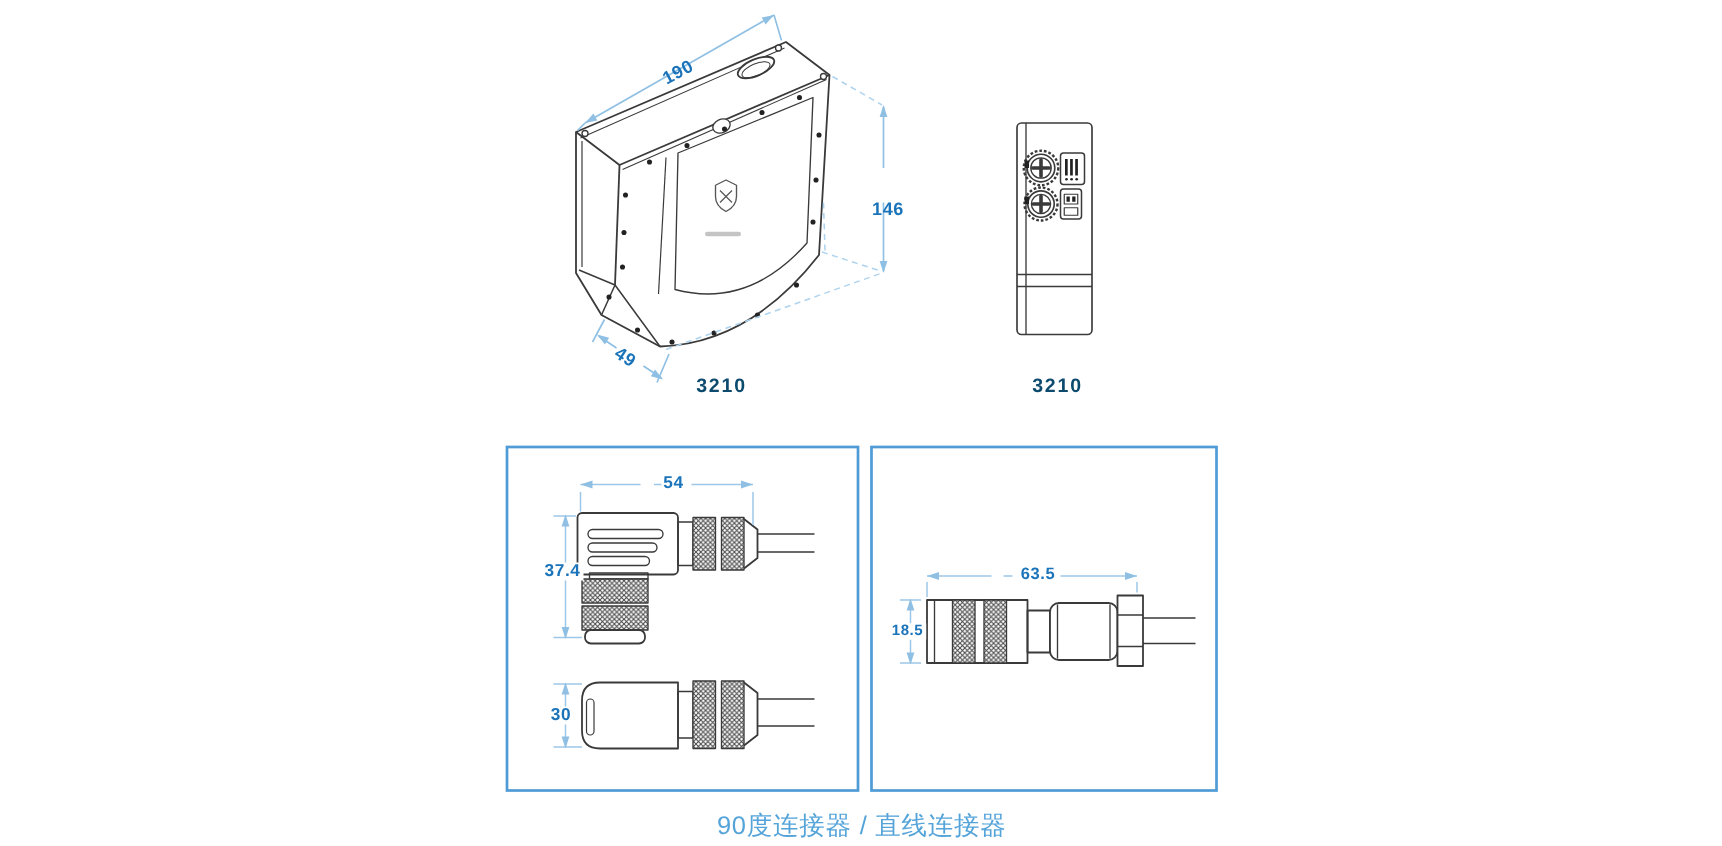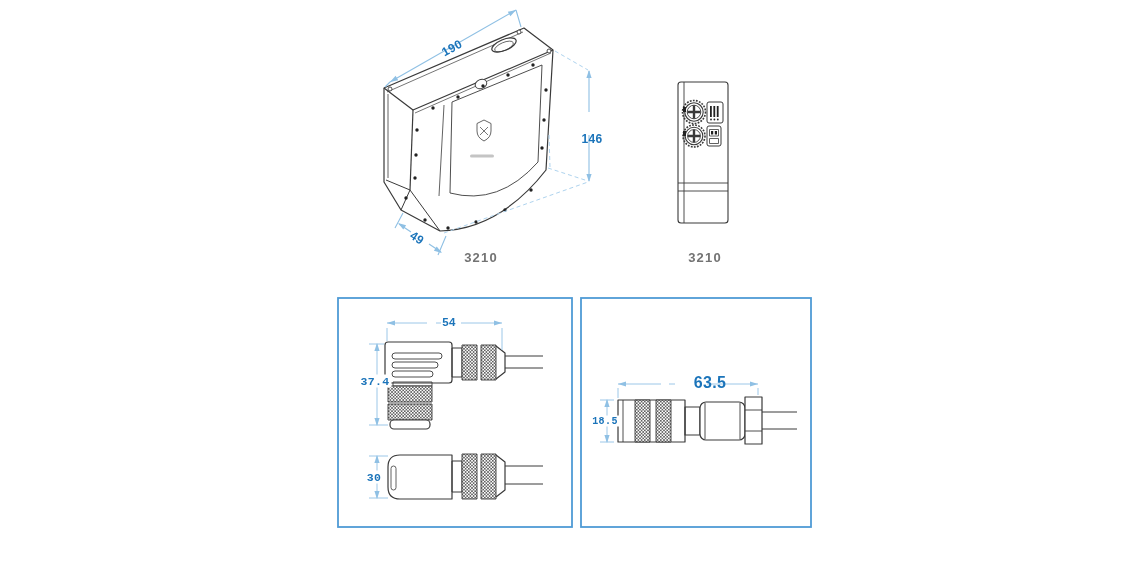--- a/index.html
+++ b/index.html
@@ -1,24 +1,24 @@
 <!DOCTYPE html>
 <html><head>
 <meta charset="utf-8">
 <style>
   html,body{margin:0;padding:0;background:#fff;}
   .canvas{position:relative;width:1148px;height:564px;background:#fff;overflow:hidden;
           font-family:"Liberation Sans",sans-serif;}
   .art{position:absolute;left:0;top:0;}
   .dim{position:absolute;color:#1b74ba;font-weight:700;font-size:12px;letter-spacing:.4px;
        white-space:nowrap;transform:translate(-50%,-50%);}
-  .dim.bg{background:#fff;padding:0 2px;font-family:Liberation Mono, monospace;}
+  .dim.bg{background:#fff;padding:0 2px;}
   .rot190{transform:translate(-50%,-50%) rotate(-28deg);}
   .rot49{transform:translate(-50%,-50%) rotate(33deg);}
-  .model{position:absolute;color:#737373;font-weight:700;font-size:13px;letter-spacing:1.2px;
+  .model{position:absolute;color:#0c4a6e;font-weight:700;font-size:13px;letter-spacing:1.2px;
          white-space:nowrap;transform:translate(-50%,-50%);}
   .caption{position:absolute;left:338px;top:539px;width:473px;text-align:center;
            color:#55a4d9;font-size:17px;letter-spacing:.5px;}
 </style>
 </head>
 <body>
 
 <div class="canvas">
 
 <svg class="art" width="1148" height="564" viewBox="0 0 1148 564">
@@ -235,17 +235,18 @@
 
 <div class="dim rot190" style="left:452px;top:48px;">190</div>
 <div class="dim" style="left:592px;top:139px;">146</div>
 <div class="dim rot49" style="left:417px;top:238px;">49</div>
 <div class="model" style="left:481px;top:257px;">3210</div>
 <div class="model" style="left:705px;top:257px;">3210</div>
 
 <div class="dim" style="left:449px;top:322px;font-size:11.5px;">54</div>
 <div class="dim bg" style="left:375px;top:381px;font-size:11.5px;">37.4</div>
 <div class="dim bg" style="left:374px;top:477px;font-size:11.5px;">30</div>
-<div class="dim" style="left:710px;top:383px;font-size:16px;">63.5</div>
+<div class="dim" style="left:692px;top:383px;font-size:11px;">63.5</div>
 <div class="dim bg" style="left:605px;top:421px;font-size:10px;">18.5</div>
 
+<div class="caption">90度连接器 / 直线连接器</div>
 
 </div>
 
 </body></html>

